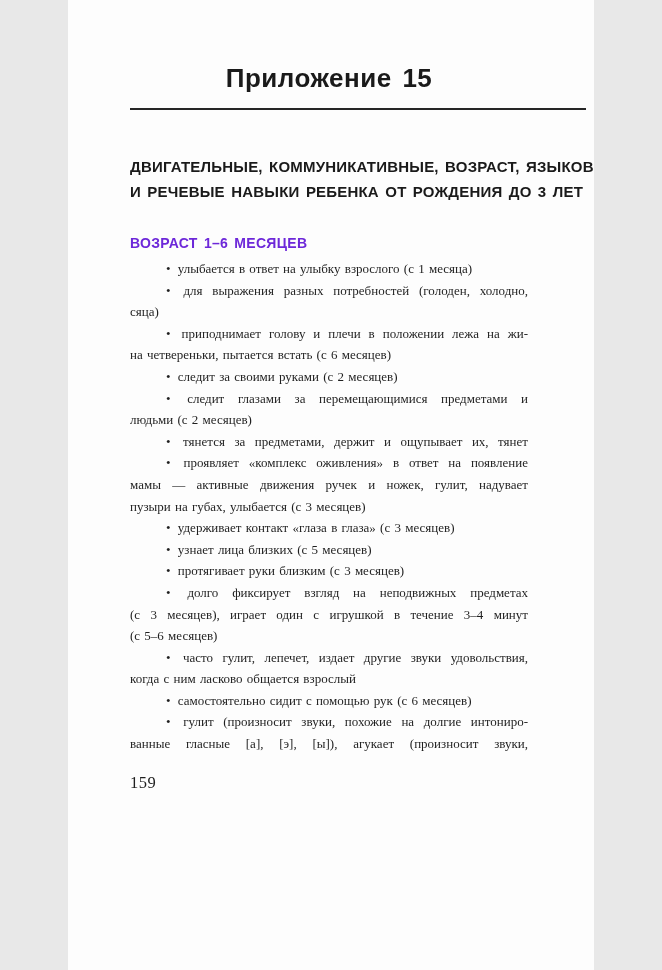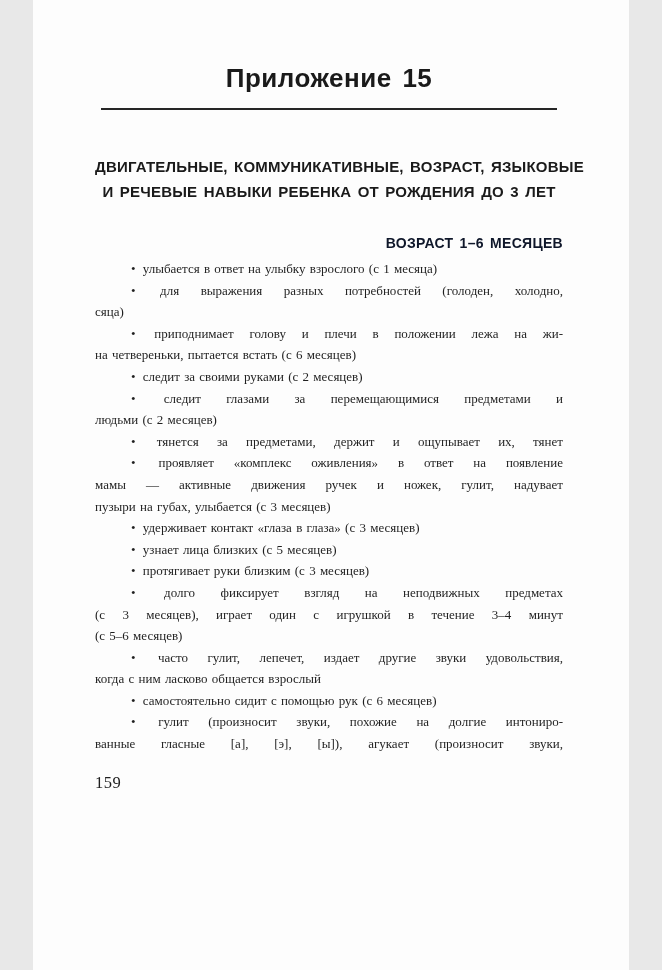--- a/index.html
+++ b/index.html
@@ -1,17 +1,17 @@
 <!DOCTYPE html>
 <html lang="ru"><head>
 <meta charset="utf-8">
 <style>
   html,body { margin:0; padding:0; background:#e8e8e8; }
   .page {
-    width:596px; height:970px; margin:0 auto; background:#fdfdfd;
+    width:526px; height:970px; margin:0 auto; background:#fdfdfd;
     color:#1f1f1f; overflow:hidden; box-sizing:border-box;
     font-family:"Liberation Serif", serif;
   }
   .content { margin-left:62px; margin-right:66px; padding-top:62px; }
 
   .appendix {
     font-family:"Liberation Sans", sans-serif; font-weight:700;
     font-size:26px; line-height:32px; text-align:center;
     letter-spacing:0.5px; word-spacing:3px; color:#1a1a1a;
   }
@@ -20,22 +20,21 @@
   .doc-title {
     margin-top:44px; font-family:"Liberation Sans", sans-serif; font-weight:700;
     font-size:15px; line-height:25px; text-align:center;
     letter-spacing:0.2px; word-spacing:2px; color:#1a1a1a;
   }
   .doc-title .tl { white-space:nowrap; }
 
   .section-heading {
     margin-top:30px; font-family:"Liberation Sans", sans-serif; font-weight:700;
     font-size:14px; line-height:18px; letter-spacing:0.3px; word-spacing:2px;
-    color:#0f172a;
-    text-align:right;
+    color:#6d28d9;
   }
 
   .body-list { margin-top:6px; font-size:13px; line-height:21.6px; word-spacing:1px; }
   .ln { text-align:justify; }
   .ln.j { text-align-last:justify; }
   .ln.first { padding-left:36px; }
   .blt { margin-right:3px; }
 
   .page-number { margin-top:18px; font-size:16.5px; letter-spacing:0.5px; }
 </style>

